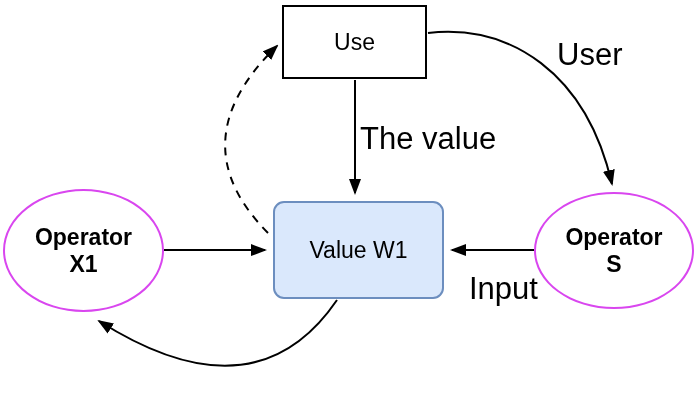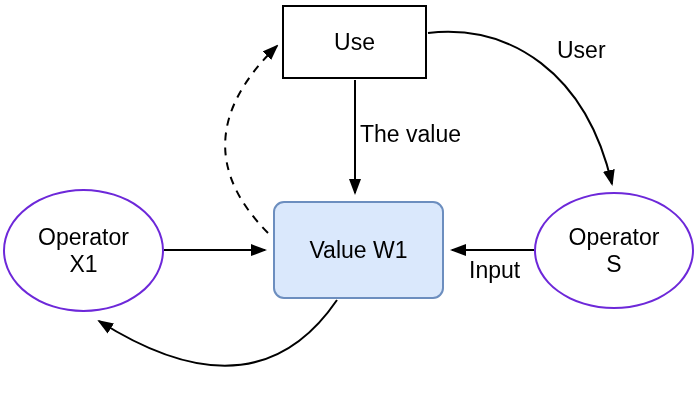--- a/index.html
+++ b/index.html
@@ -45,45 +45,46 @@
   .node-rounded {
     left: 273px;
     top: 201px;
     width: 171px;
     height: 98px;
     border: 2px solid #6c8ebf;
     border-radius: 11px;
     background: #dae8fc;
   }
   .node-ellipse {
-    border: 2px solid #6d28d9;
+    border: 2px solid #d946ef;
     border-radius: 50%;
+    font-weight: bold;
   }
   .node-ellipse.x1 {
     left: 3px;
     top: 189px;
     width: 161px;
     height: 123px;
   }
   .node-ellipse.s {
     left: 534px;
     top: 192px;
     width: 160px;
     height: 117px;
   }
   .edge-label {
     position: absolute;
     color: #000000;
-    font-size: 23px;
+    font-size: 31px;
     white-space: nowrap;
   }
   .lbl-the-value { left: 360px; top: 121px; }
   .lbl-user      { left: 557px; top: 37px; }
   .lbl-output    { left: 168px; top: 256px; }
-  .lbl-input     { left: 469px; top: 257px; }
+  .lbl-input     { left: 469px; top: 271px; }
   .lbl-define    { left: 142px; top: 379px; }
 </style>
 </head>
 <body>
 
 <div id="canvas">
 
   <svg id="edges" viewBox="0 0 700 413" xmlns="http://www.w3.org/2000/svg">
     <defs>
       <marker id="arrow" markerUnits="userSpaceOnUse" viewBox="0 0 16 12" markerWidth="16" markerHeight="12" refX="14" refY="6" orient="auto">

